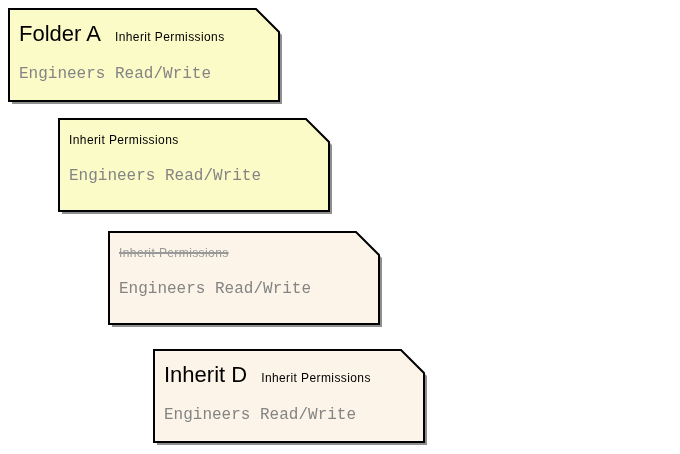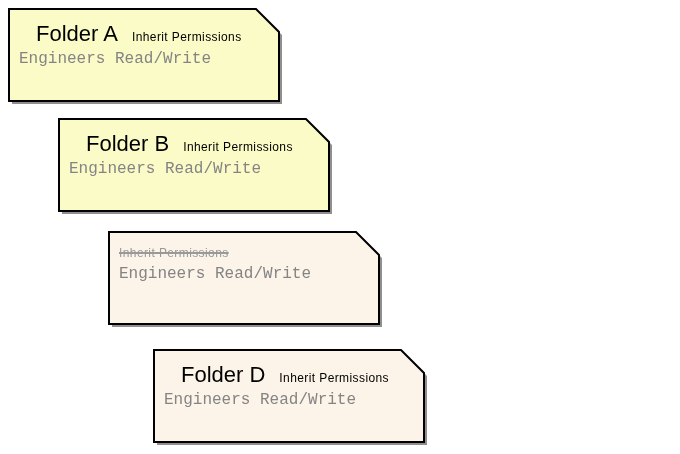--- a/index.html
+++ b/index.html
@@ -44,35 +44,34 @@
   .note-header {
     display: flex;
     align-items: baseline;
     gap: 14px;
     white-space: nowrap;
   }
   .note-title {
     font-size: 22px;
     line-height: 26px;
     color: var(--title-text, #000000);
-    margin-left: 17px;
   }
   .note-tag {
     font-size: 12px;
     line-height: 18px;
     letter-spacing: 0.4px;
     color: var(--tag-text, #000000);
   }
   .note-tag.struck {
     color: var(--struck-text, #999999);
     text-decoration: line-through;
     text-decoration-thickness: 2px;
   }
   .note-body {
-    margin-top: 2px;
+    margin-top: 17px;
     font-family: "Liberation Mono", monospace;
     font-size: 16px;
     line-height: 20px;
     color: var(--body-text, #848484);
     white-space: nowrap;
   }
   
   .pos-a { left: 8px;   top: 8px; }
   .pos-b { left: 58px;  top: 118px; }
   .pos-c { left: 108px; top: 231px; }
@@ -97,21 +96,20 @@
     </div>
   </div>
 
   <div class="note-card pos-b">
     <svg width="276" height="98" viewBox="0 0 276 98">
       <polygon class="note-shadow" points="1,1 248,1 271,24 271,93 1,93" transform="translate(3,3)" fill="#8f8f8f"></polygon>
       <polygon class="note-outline" points="1,1 248,1 271,24 271,93 1,93" fill="#fbfbc8"></polygon>
     </svg>
     <div class="note-content">
       <div class="note-header">
-        <span class="note-title">Folder B</span>
         <span class="note-tag">Inherit Permissions</span>
       </div>
       <div class="note-body">Engineers Read/Write</div>
     </div>
   </div>
 
   <div class="note-card pos-c">
     <svg width="276" height="98" viewBox="0 0 276 98">
       <polygon class="note-shadow" points="1,1 248,1 271,24 271,93 1,93" transform="translate(3,3)" fill="#8f8f8f"></polygon>
       <polygon class="note-outline" points="1,1 248,1 271,24 271,93 1,93" fill="#fcf4e8"></polygon>
@@ -124,20 +122,20 @@
     </div>
   </div>
 
   <div class="note-card pos-d">
     <svg width="276" height="98" viewBox="0 0 276 98">
       <polygon class="note-shadow" points="1,1 248,1 271,24 271,93 1,93" transform="translate(3,3)" fill="#8f8f8f"></polygon>
       <polygon class="note-outline" points="1,1 248,1 271,24 271,93 1,93" fill="#fcf4e8"></polygon>
     </svg>
     <div class="note-content">
       <div class="note-header">
-        <span class="note-title">Folder D</span>
+        <span class="note-title">Inherit D</span>
         <span class="note-tag">Inherit Permissions</span>
       </div>
       <div class="note-body">Engineers Read/Write</div>
     </div>
   </div>
 
 </div>
 
 </body></html>

